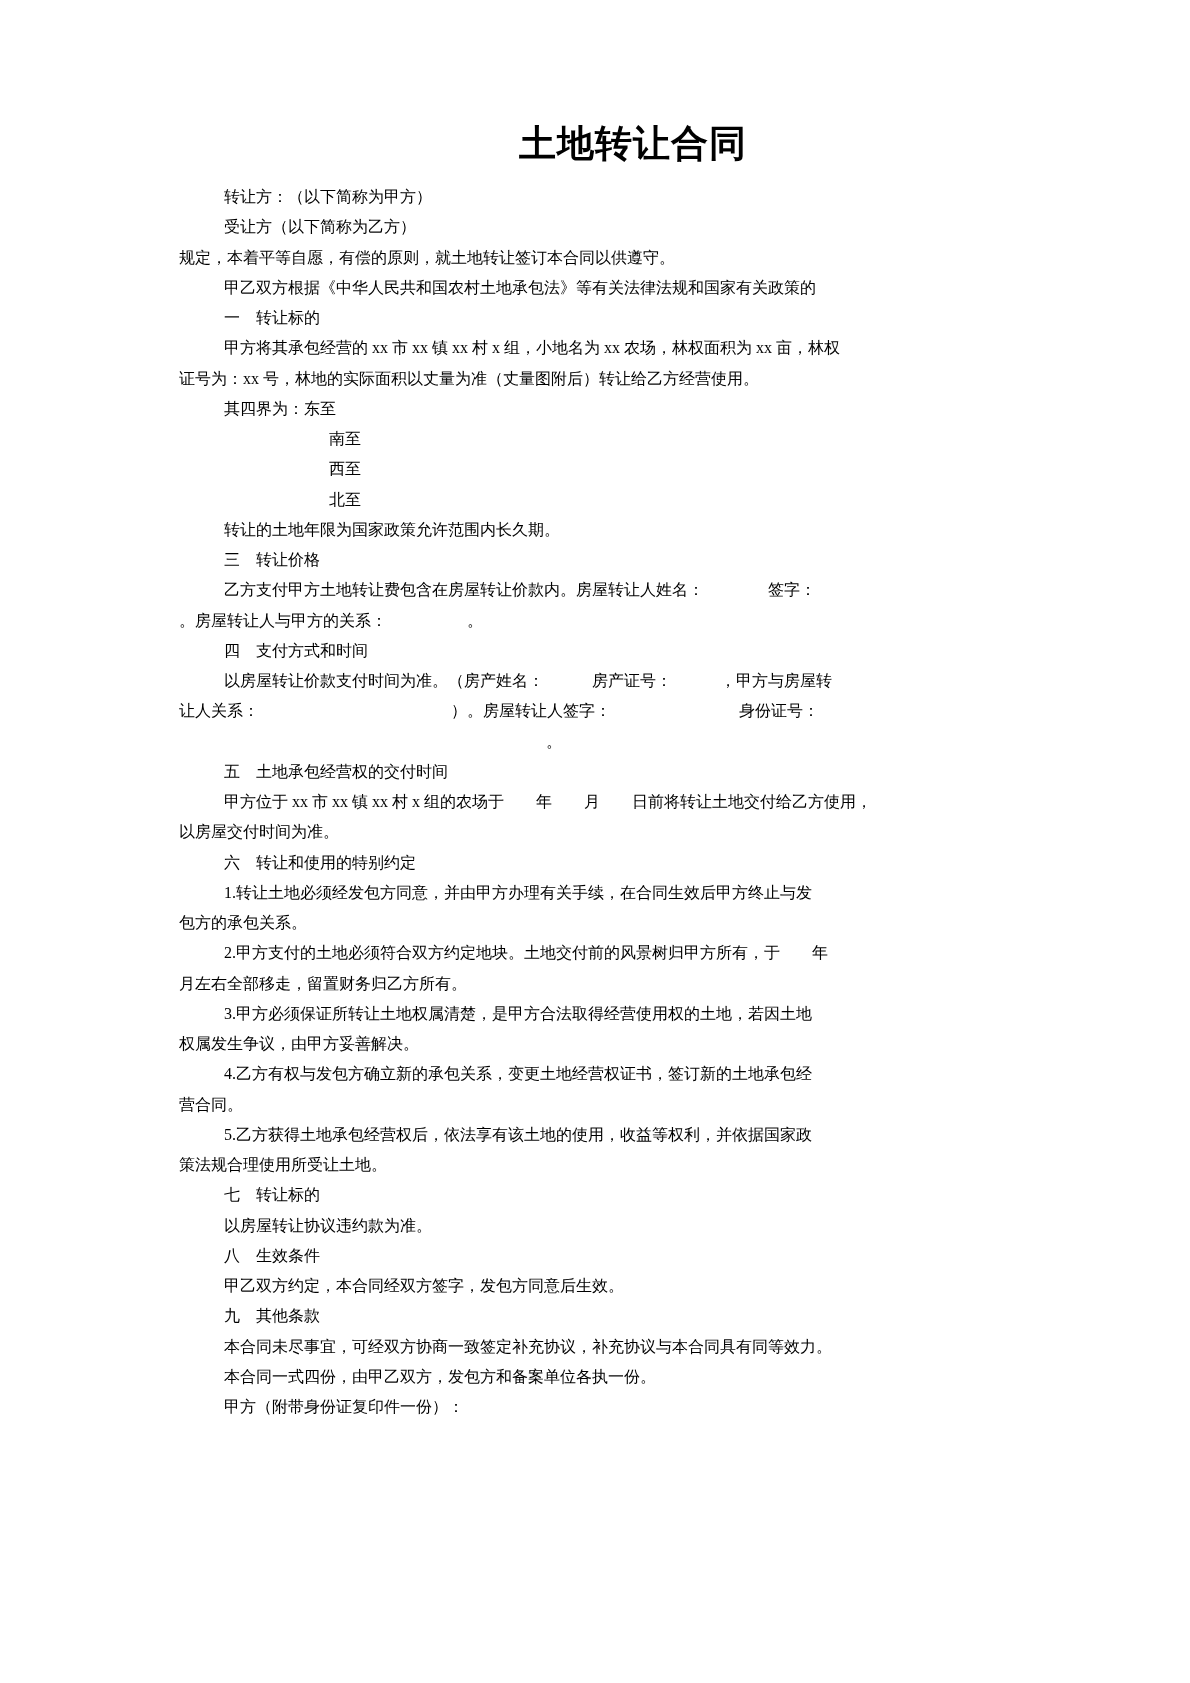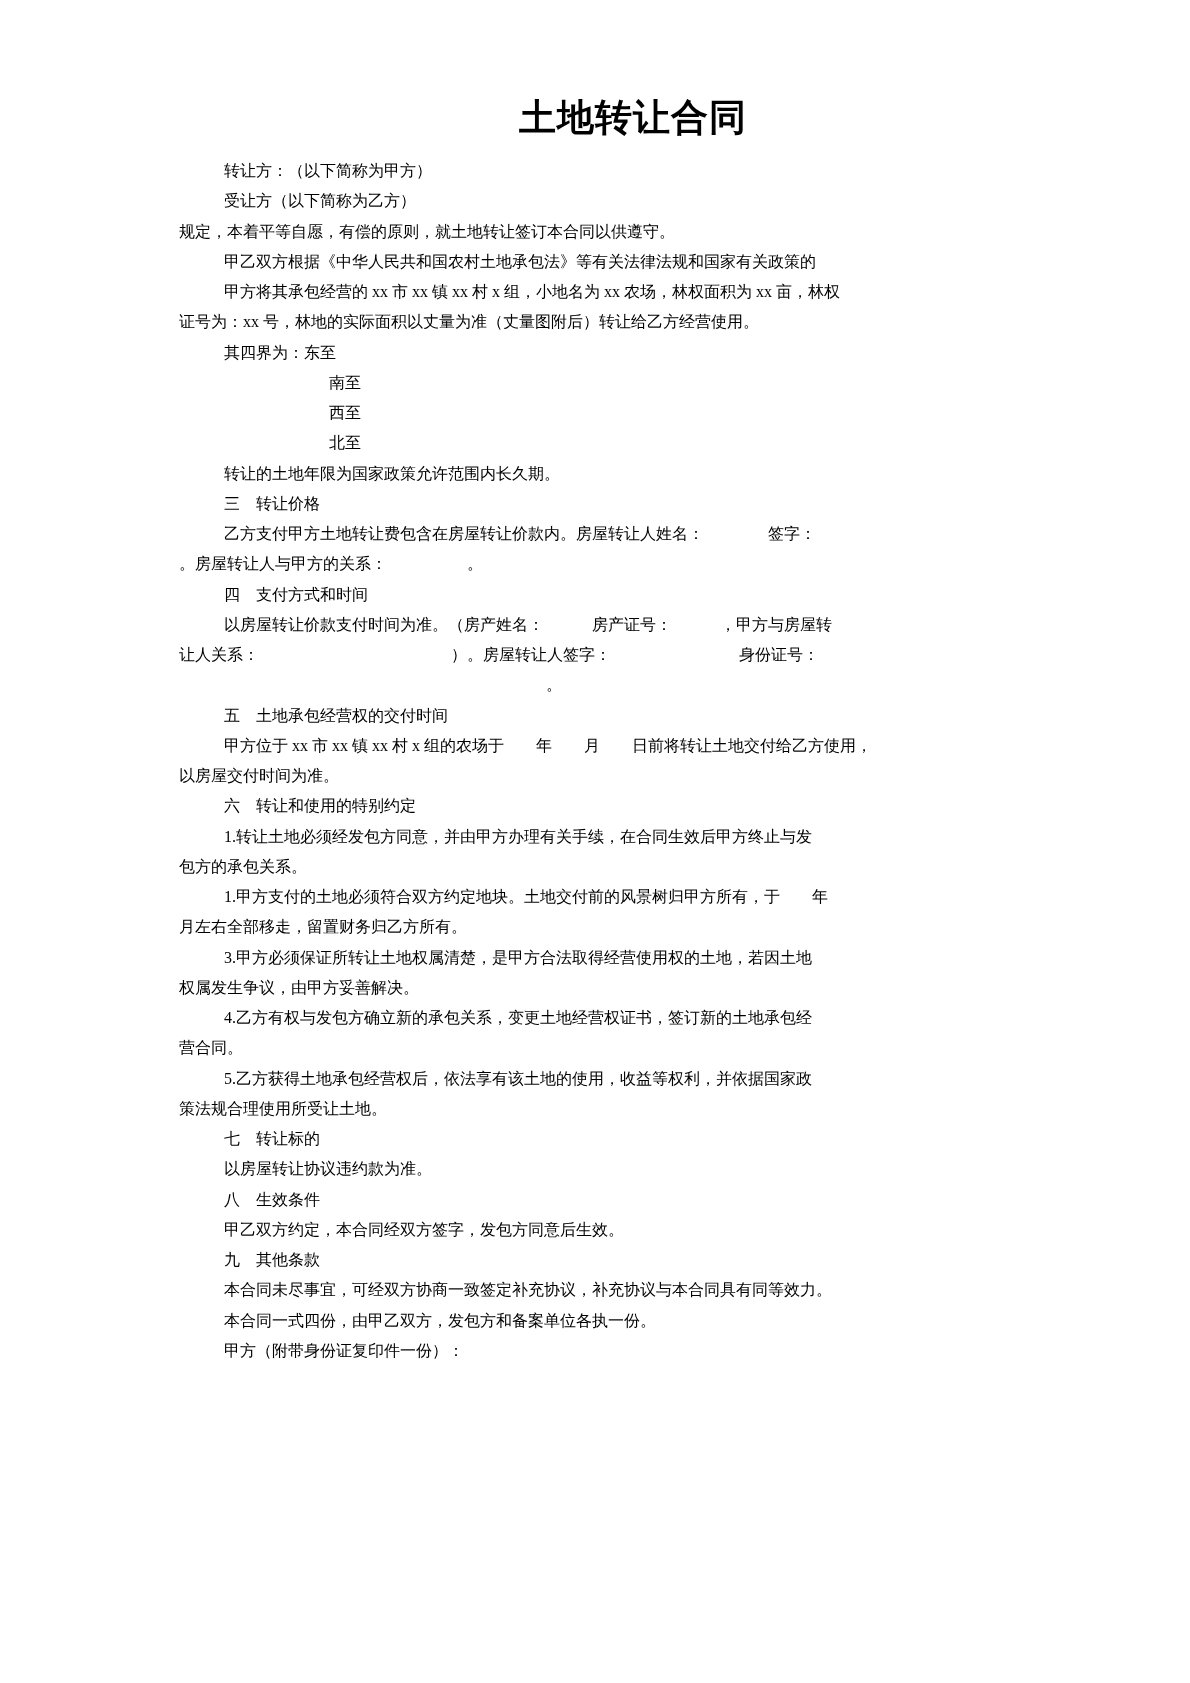--- a/index.html
+++ b/index.html
@@ -10,21 +10,21 @@
   .page {
     position: relative;
     width: 1190px;
     height: 1683px;
     background: #ffffff;
     color: #000000;
     font-family: "Liberation Serif", "DejaVu Serif", serif;
     overflow: hidden;
   }
   .doc-title {
-    margin-top: 92px;
+    margin-top: 118px;
     height: 52px;
     line-height: 52px;
     text-align: center;
     
     padding-left: 76px;
     font-size: 37px;
     font-weight: bold;
     letter-spacing: 1px;
     white-space: pre;
   }
@@ -49,41 +49,42 @@
 </head>
 <body>
 
 <div class="page">
   <div class="doc-title">土地转让合同</div>
   <div class="doc-body">
       <div class="line i-indent">转让方：（以下简称为甲方）</div>
       <div class="line i-indent">受让方（以下简称为乙方）</div>
       <div class="line i-flush">规定，本着平等自愿，有偿的原则，就土地转让签订本合同以供遵守。</div>
       <div class="line i-indent">甲乙双方根据《中华人民共和国农村土地承包法》等有关法律法规和国家有关政策的</div>
+      <div class="line i-indent">一　转让标的</div>
       <div class="line i-indent">甲方将其承包经营的 xx 市 xx 镇 xx 村 x 组，小地名为 xx 农场，林权面积为 xx 亩，林权</div>
       <div class="line i-flush">证号为：xx 号，林地的实际面积以丈量为准（丈量图附后）转让给乙方经营使用。</div>
       <div class="line i-indent">其四界为：东至</div>
       <div class="line i-bound">南至</div>
       <div class="line i-bound">西至</div>
       <div class="line i-bound">北至</div>
       <div class="line i-indent">转让的土地年限为国家政策允许范围内长久期。</div>
       <div class="line i-indent">三　转让价格</div>
       <div class="line i-indent">乙方支付甲方土地转让费包含在房屋转让价款内。房屋转让人姓名：　　　　签字：</div>
       <div class="line i-flush">。房屋转让人与甲方的关系：　　　　　。</div>
       <div class="line i-indent">四　支付方式和时间</div>
       <div class="line i-indent">以房屋转让价款支付时间为准。（房产姓名：　　　房产证号：　　　，甲方与房屋转</div>
       <div class="line i-flush">让人关系：　　　　　　　　　　　　）。房屋转让人签字：　　　　　　　　身份证号：</div>
       <div class="line i-period">。</div>
       <div class="line i-indent">五　土地承包经营权的交付时间</div>
       <div class="line i-indent">甲方位于 xx 市 xx 镇 xx 村 x 组的农场于　　年　　月　　日前将转让土地交付给乙方使用，</div>
       <div class="line i-flush">以房屋交付时间为准。</div>
       <div class="line i-indent">六　转让和使用的特别约定</div>
       <div class="line i-indent">1.转让土地必须经发包方同意，并由甲方办理有关手续，在合同生效后甲方终止与发</div>
       <div class="line i-flush">包方的承包关系。</div>
-      <div class="line i-indent">1.甲方支付的土地必须符合双方约定地块。土地交付前的风景树归甲方所有，于　　年</div>
+      <div class="line i-indent">2.甲方支付的土地必须符合双方约定地块。土地交付前的风景树归甲方所有，于　　年</div>
       <div class="line i-flush">月左右全部移走，留置财务归乙方所有。</div>
       <div class="line i-indent">3.甲方必须保证所转让土地权属清楚，是甲方合法取得经营使用权的土地，若因土地</div>
       <div class="line i-flush">权属发生争议，由甲方妥善解决。</div>
       <div class="line i-indent">4.乙方有权与发包方确立新的承包关系，变更土地经营权证书，签订新的土地承包经</div>
       <div class="line i-flush">营合同。</div>
       <div class="line i-indent">5.乙方获得土地承包经营权后，依法享有该土地的使用，收益等权利，并依据国家政</div>
       <div class="line i-flush">策法规合理使用所受让土地。</div>
       <div class="line i-indent">七　转让标的</div>
       <div class="line i-indent">以房屋转让协议违约款为准。</div>
       <div class="line i-indent">八　生效条件</div>

